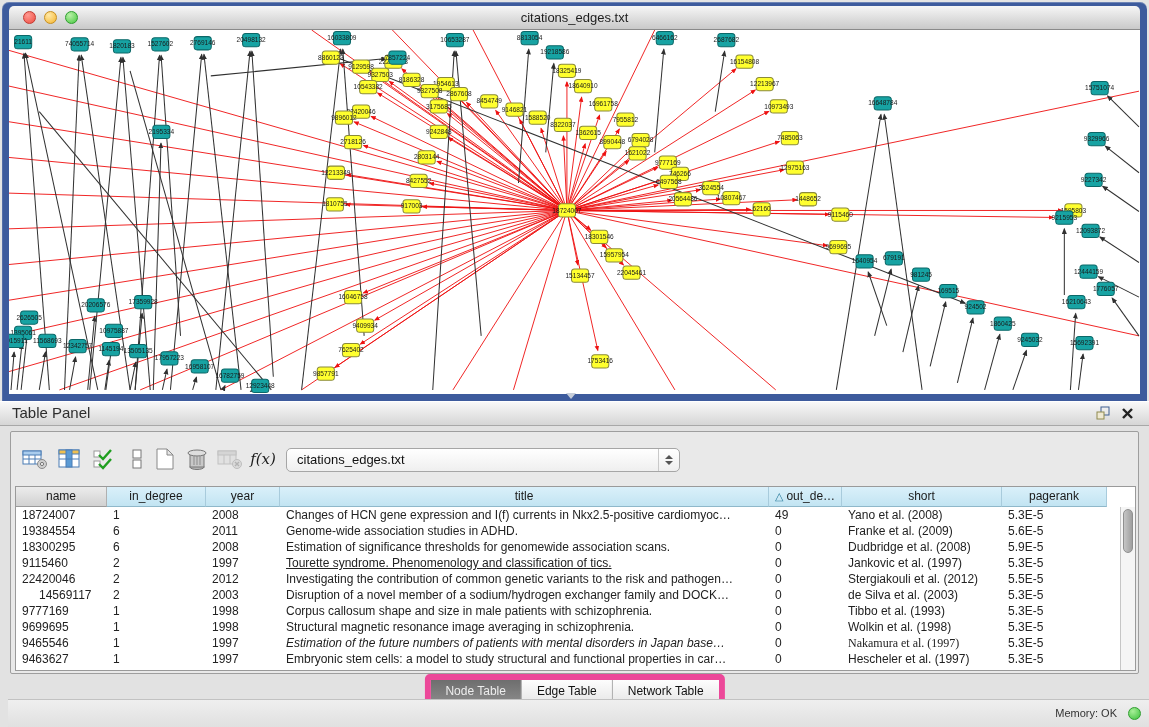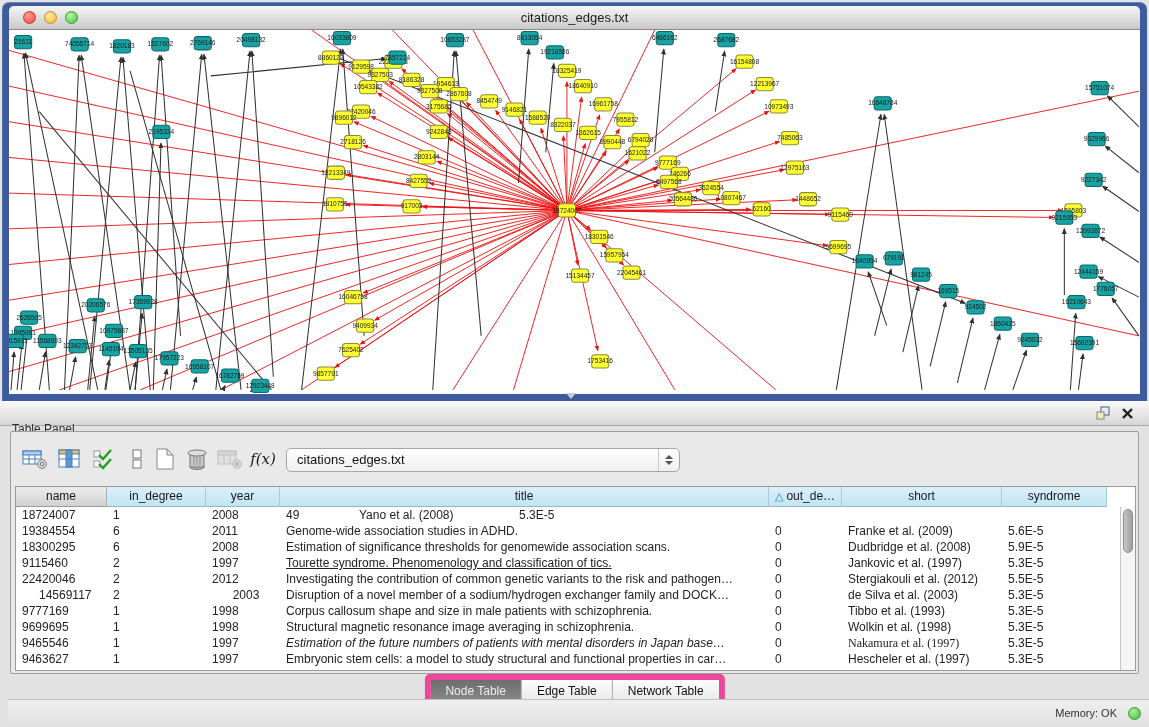--- a/index.html
+++ b/index.html
@@ -20,21 +20,21 @@
   .title{text-align:center;line-height:23px;font-size:13px;color:#1d1d1d;}
   .canvas{position:absolute;left:7px;top:28px;right:7px;bottom:7px;background:#fff;overflow:hidden;}
   .canvas svg{width:100%;height:100%;display:block;}
   .splitter-arrow{position:absolute;left:566px;top:393px;width:0;height:0;
     border-left:5px solid transparent;border-right:5px solid transparent;border-top:6px solid #c6cdd9;z-index:5;}
 
   
   .table-panel{position:absolute;left:0;top:401px;width:1149px;height:326px;background:#e2e2e2;}
   .panel-header{position:absolute;left:0;top:0;width:100%;height:24px;
     background:linear-gradient(#fafafa,#d6d6d6);border-bottom:1px solid #a8a8a8;box-shadow:inset 0 1px 0 #fff;}
-  .panel-title{position:absolute;left:12px;top:16px;line-height:24px;font-size:12px;color:#2e2e2e;}
+  .panel-title{position:absolute;left:12px;top:0;line-height:24px;font-size:15px;color:#2e2e2e;}
   .hdr-btn{position:absolute;top:5px;width:15px;height:15px;cursor:default;}
   .hdr-btn.float{right:38px;}
   .hdr-btn.close{right:14px;}
 
   .content-frame{position:absolute;left:10px;top:30px;width:1127px;height:241px;
     background:#e9e9e9;border:1px solid #9e9e9e;border-radius:2px;}
   .toolbar{position:absolute;left:0;top:0;width:100%;height:53px;}
   .tool-btn{position:absolute;top:13px;width:28px;height:28px;display:flex;align-items:center;justify-content:center;}
   .fx{font-family:"DejaVu Serif",serif;font-style:italic;font-size:15px;color:#1a1a1a;}
   .dropdown{position:absolute;left:275px;top:16px;width:392px;height:22px;
@@ -539,27 +539,28 @@
       </div>
 
       <div class="table-viewport">
         <div class="thead" id="thead">
             <div class="th th-first" style="width: 91px;"><span>name</span></div>
             <div class="th" style="width: 99px;"><span>in_degree</span></div>
             <div class="th" style="width: 74px;"><span>year</span></div>
             <div class="th" style="width: 489px;"><span>title</span></div>
             <div class="th" style="width: 73px;"><span class="sort">△</span><span>out_de…</span></div>
             <div class="th" style="width: 160px;"><span>short</span></div>
-            <div class="th" style="width: 105px;"><span>syndrome</span></div>
+            <div class="th" style="width: 105px;"><span>pagerank</span></div>
           </div>
         <div class="tbody" id="tbody">
             <div class="tr">
               <div class="td" style="width: 91px;">18724007</div>
               <div class="td" style="width: 99px;">1</div>
               <div class="td" style="width: 74px;">2008</div>
+              <div class="td" style="width: 489px;">Changes of HCN gene expression and I(f) currents in Nkx2.5-positive cardiomyoc…</div>
               <div class="td" style="width: 73px;">49</div>
               <div class="td" style="width: 160px;">Yano et al. (2008)</div>
               <div class="td" style="width: 105px;">5.3E-5</div>
             </div>
             <div class="tr">
               <div class="td" style="width: 91px;">19384554</div>
               <div class="td" style="width: 99px;">6</div>
               <div class="td" style="width: 74px;">2011</div>
               <div class="td" style="width: 489px;">Genome-wide association studies in ADHD.</div>
               <div class="td" style="width: 73px;">0</div>
@@ -589,21 +590,21 @@
               <div class="td" style="width: 99px;">2</div>
               <div class="td" style="width: 74px;">2012</div>
               <div class="td" style="width: 489px;">Investigating the contribution of common genetic variants to the risk and pathogen…</div>
               <div class="td" style="width: 73px;">0</div>
               <div class="td" style="width: 160px;">Stergiakouli et al. (2012)</div>
               <div class="td" style="width: 105px;">5.5E-5</div>
             </div>
             <div class="tr">
               <div class="td" style="width: 91px; padding-left: 23px;">14569117</div>
               <div class="td" style="width: 99px;">2</div>
-              <div class="td" style="width: 74px; text-align: center;">2003</div>
+              <div class="td" style="width: 74px;">2003</div>
               <div class="td" style="width: 489px;">Disruption of a novel member of a sodium/hydrogen exchanger family and DOCK…</div>
               <div class="td" style="width: 73px;">0</div>
               <div class="td" style="width: 160px;">de Silva et al. (2003)</div>
               <div class="td" style="width: 105px;">5.3E-5</div>
             </div>
             <div class="tr">
               <div class="td" style="width: 91px;">9777169</div>
               <div class="td" style="width: 99px;">1</div>
               <div class="td" style="width: 74px;">1998</div>
               <div class="td" style="width: 489px;">Corpus callosum shape and size in male patients with schizophrenia.</div>

